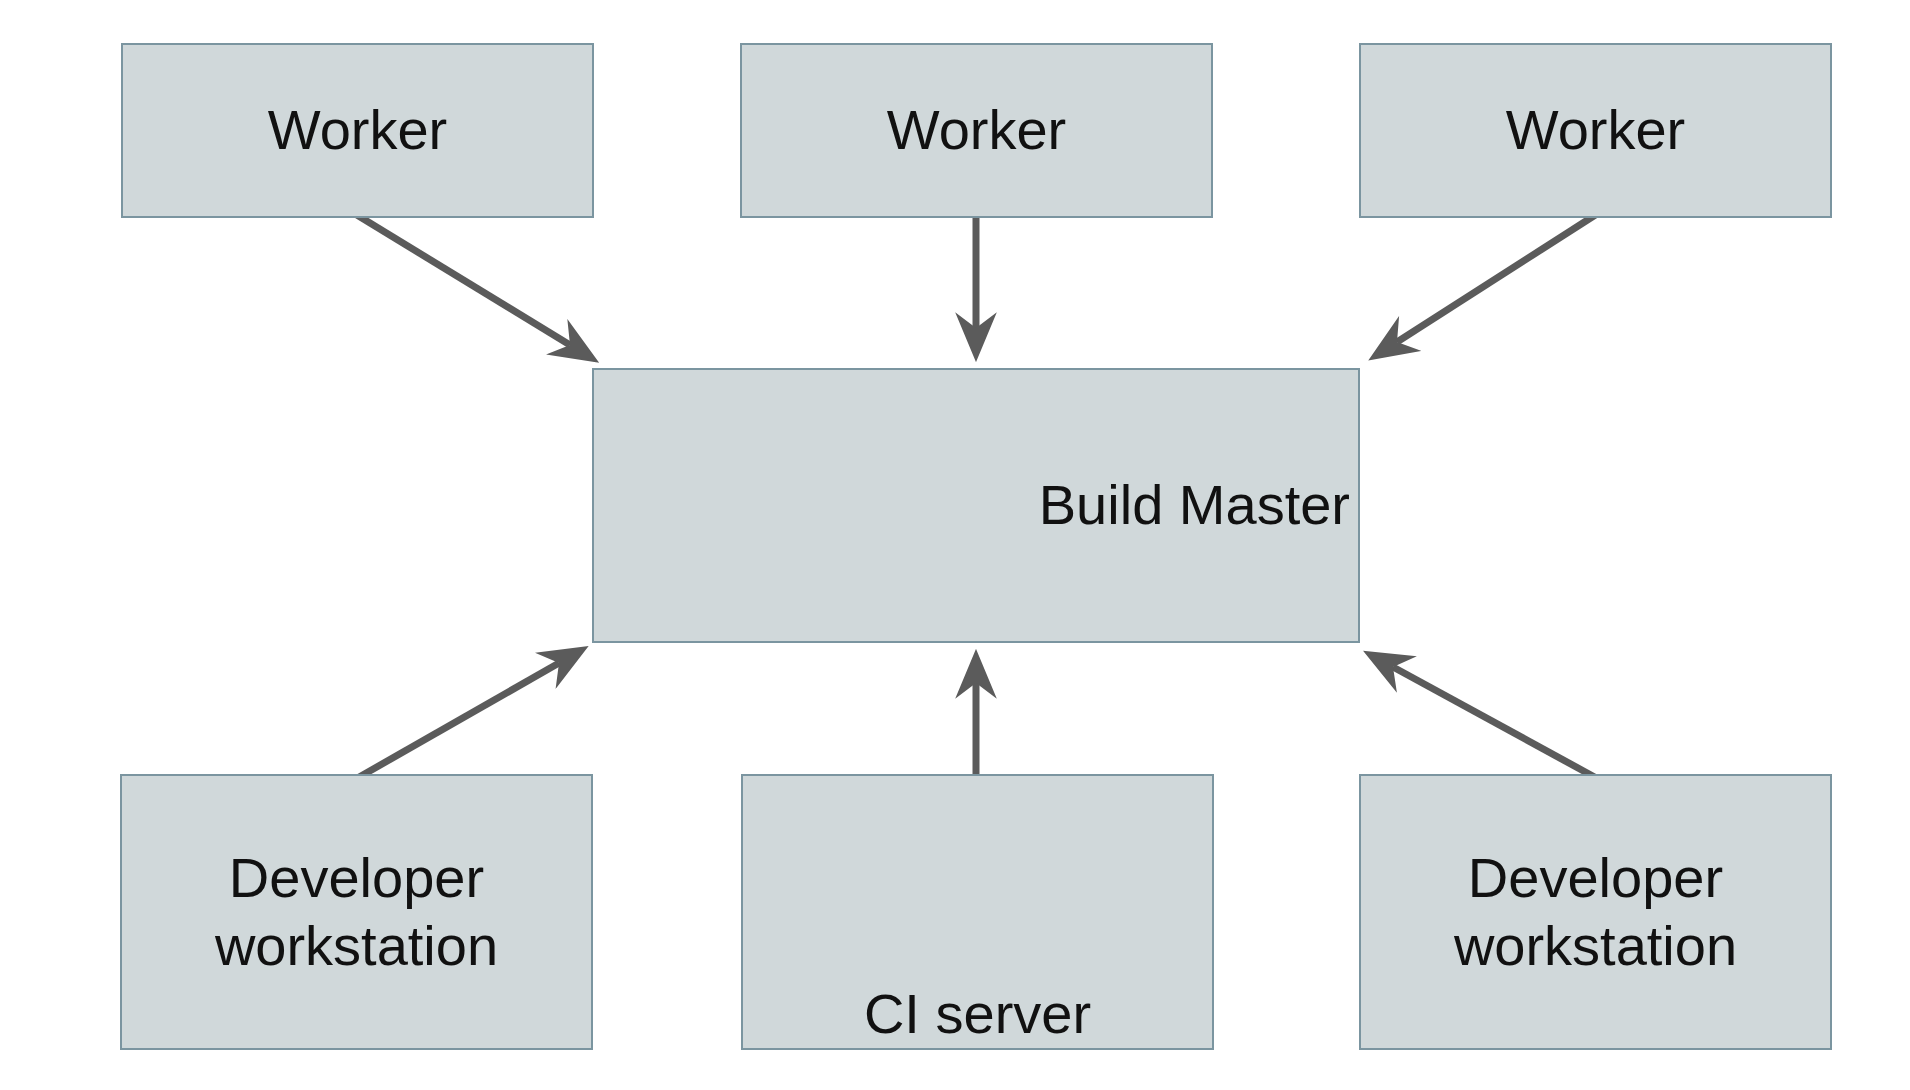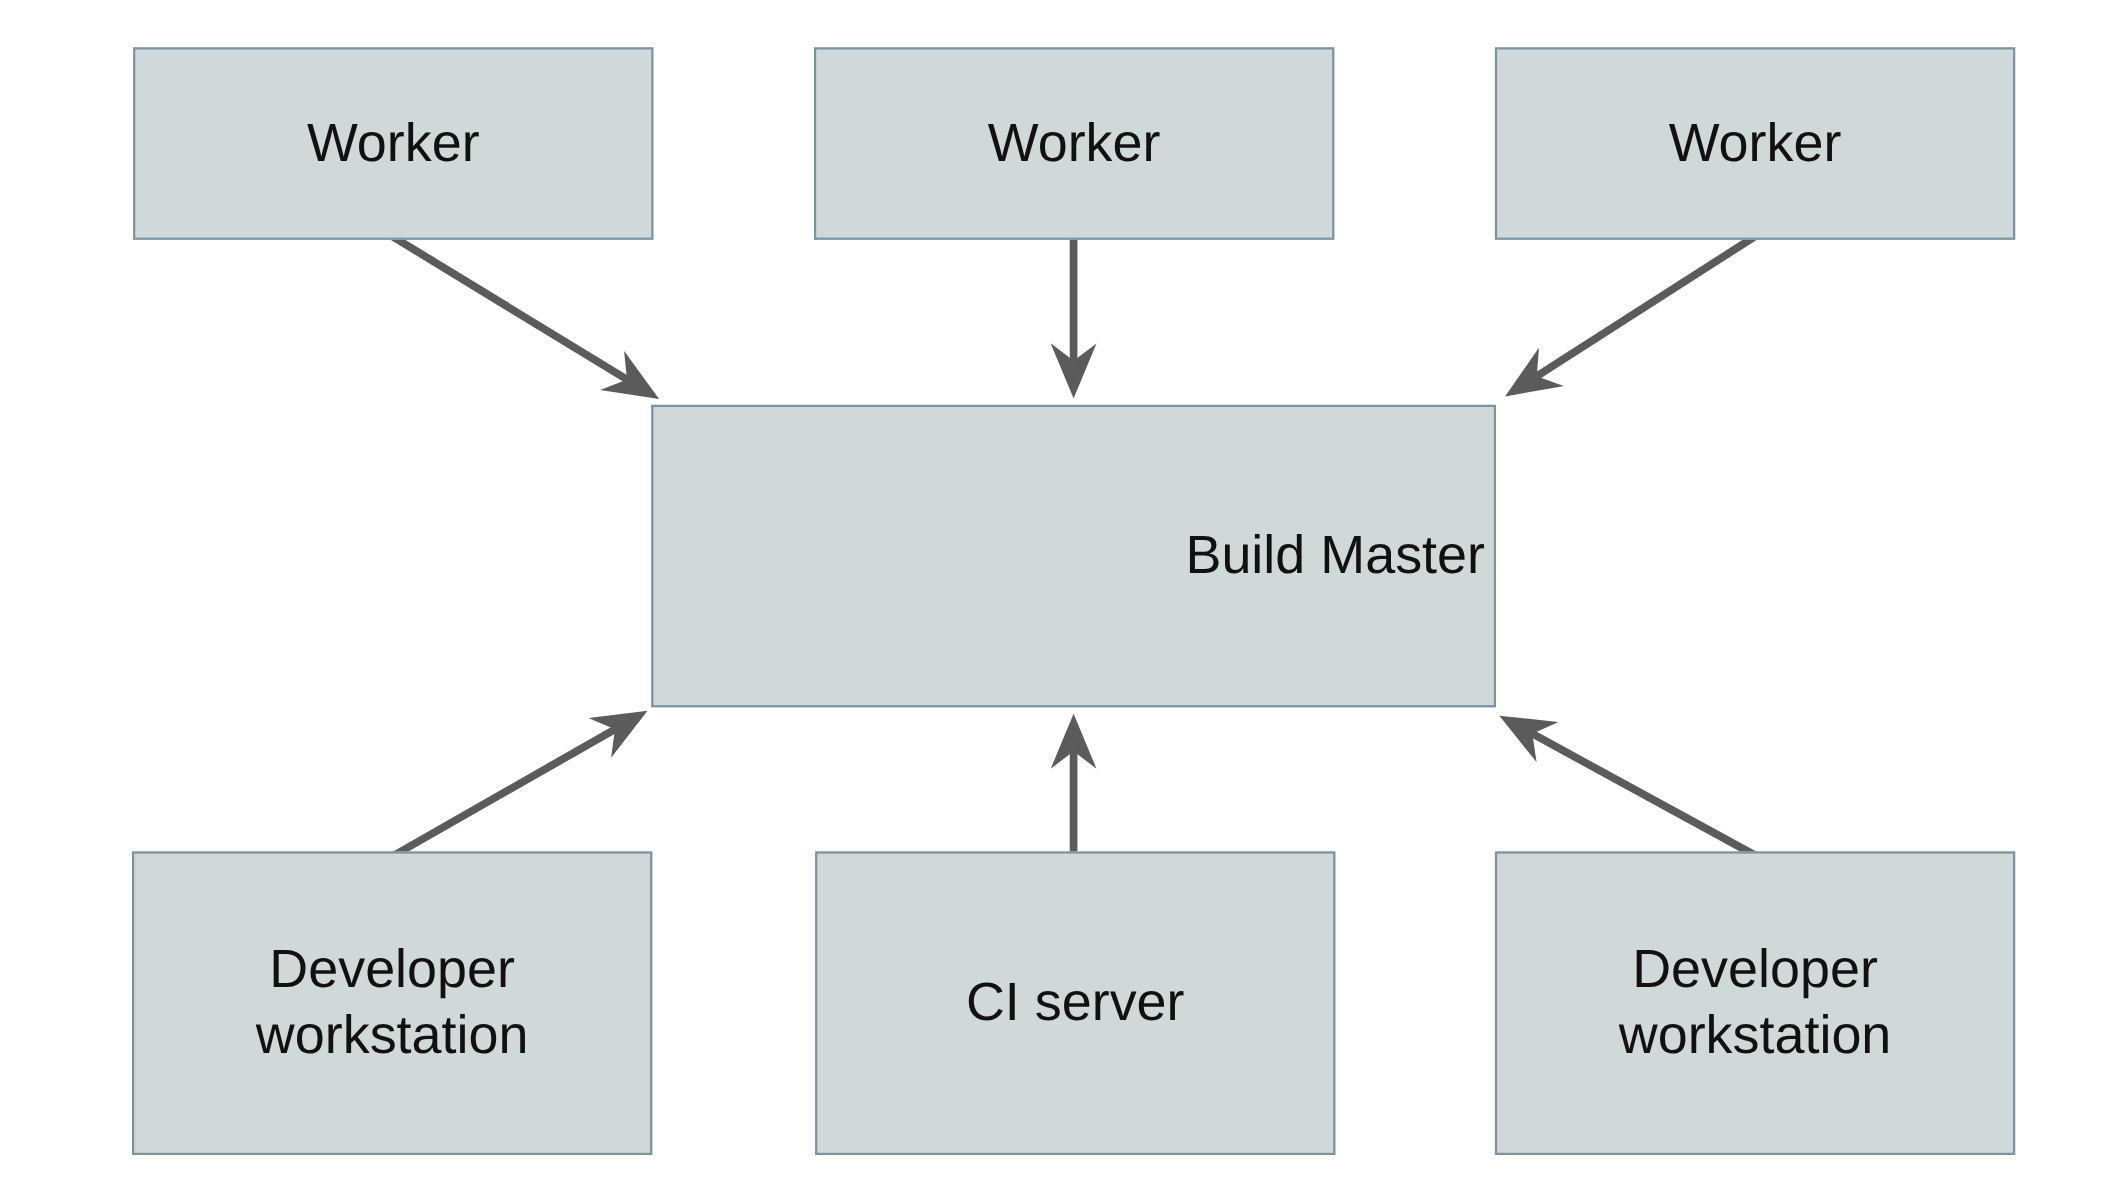--- a/index.html
+++ b/index.html
@@ -31,21 +31,21 @@
     background: var(--node-fill, #d0d8da);
     border: 2px solid var(--node-border, #7b95a0);
     display: flex;
     align-items: center;
     justify-content: center;
     text-align: center;
     z-index: 2;
   }
   .node .label {
     color: var(--text-color, #111111);
-    font-size: 49px;
+    font-size: 56px;
     line-height: 1.22;
     letter-spacing: 0px;
     padding: 0 8px;
   }
 </style>
 </head>
 <body>
 
 <div id="canvas">
 
@@ -78,21 +78,21 @@
   </div>
 
   <div class="node" id="build-master" style="left: 592px; top: 368px; width: 768px; height: 275px; justify-content: flex-end;">
     <span class="label">Build Master</span>
   </div>
 
   <div class="node" id="dev-left" style="left: 120px; top: 774px; width: 473px; height: 276px;">
     <span class="label">Developer workstation</span>
   </div>
 
-  <div class="node" id="ci-server" style="left: 741px; top: 774px; width: 473px; height: 276px;">
+  <div class="node" id="ci-server" style="left: 741px; top: 774px; width: 473px; height: 276px; align-items: flex-end;">
     <span class="label">CI server</span>
   </div>
 
   <div class="node" id="dev-right" style="left: 1359px; top: 774px; width: 473px; height: 276px;">
     <span class="label">Developer workstation</span>
   </div>
 
 </div>
 
 </body></html>

